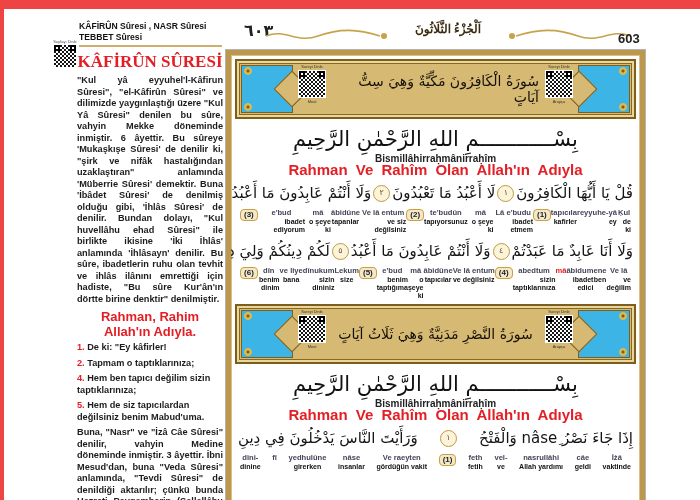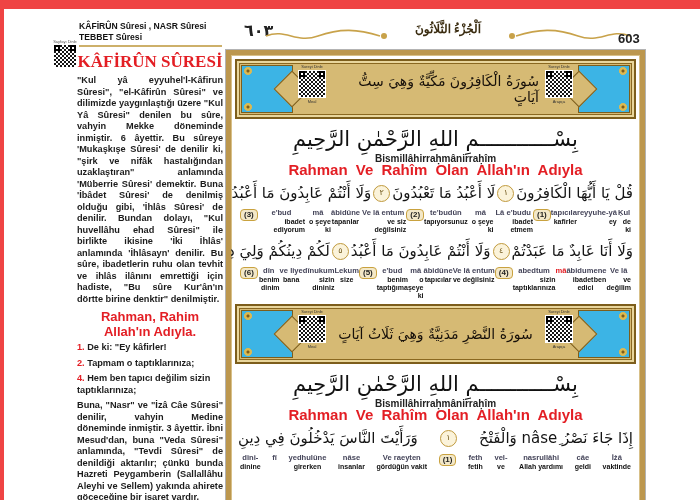--- a/index.html
+++ b/index.html
@@ -101,20 +101,21 @@
 
     <div class="num-en">603</div>
 
     <div class="sidebar" id="sidebar">
         <div class="sb-title">KÂFİRÛN SÛRESİ</div>
         <p class="sb-intro">"Kul yâ eyyuhel'l-Kâfirun Sûresi", "el-Kâfirûn Sûresi" ve dilimizde yaygınlaştığı üzere "Kul Yâ Sûresi" denilen bu sûre, vahyin Mekke döneminde inmiştir. 6 âyettir. Bu sûreye 'Mukaşkışe Sûresi' de denilir ki, "şirk ve nifâk hastalığından uzaklaştıran" anlamında 'Müberrie Sûresi' demektir. Buna 'İbâdet Sûresi' de denilmiş olduğu gibi, 'İhlâs Sûresi' de denilir. Bundan dolayı, "Kul huvellâhu ehad Sûresi" ile birlikte ikisine 'İki İhlâs' anlamında 'İhlâsayn' denilir. Bu sûre, ibadetlerin ruhu olan tevhit ve ihlâs ilânını emrettiği için hadiste, "Bu sûre Kur'ân'ın dörtte birine denktir" denilmiştir.</p>
         <div class="sb-basmala">Rahman, Rahim Allah'ın Adıyla.</div>
         <p class="sb-verse"><span class="vn">1. </span><span>De ki: "Ey kâfirler!</span></p>
         <p class="sb-verse"><span class="vn">2. </span><span>Tapmam o taptıklarınıza;</span></p>
         <p class="sb-verse"><span class="vn">4. </span><span>Hem ben tapıcı değilim sizin taptıklarınıza;</span></p>
+        <p class="sb-verse"><span class="vn">5. </span><span>Hem de siz tapıcılardan değilsiniz benim Mabud'uma.</span></p>
         <p class="sb-intro">Buna, "Nasr" ve "İzâ Câe Sûresi" denilir, vahyin Medine döneminde inmiştir. 3 âyettir. İbni Mesud'dan, buna "Veda Sûresi" anlamında, "Tevdi Sûresi" de denildiği aktarılır; çünkü bunda Hazreti Peygamberin (Sallallâhu Aleyhi ve Sellem) yakında ahirete göçeceğine bir işaret vardır.</p>
       </div>
 
     <div class="frame" id="frame">
         <div class="banner">
           <div class="cap left">
             <div class="notch"></div>
             <div class="flower" style="top: 1px; left: 2px;"></div>
             <div class="flower" style="bottom: 1px; left: 2px;"></div>
           </div>

